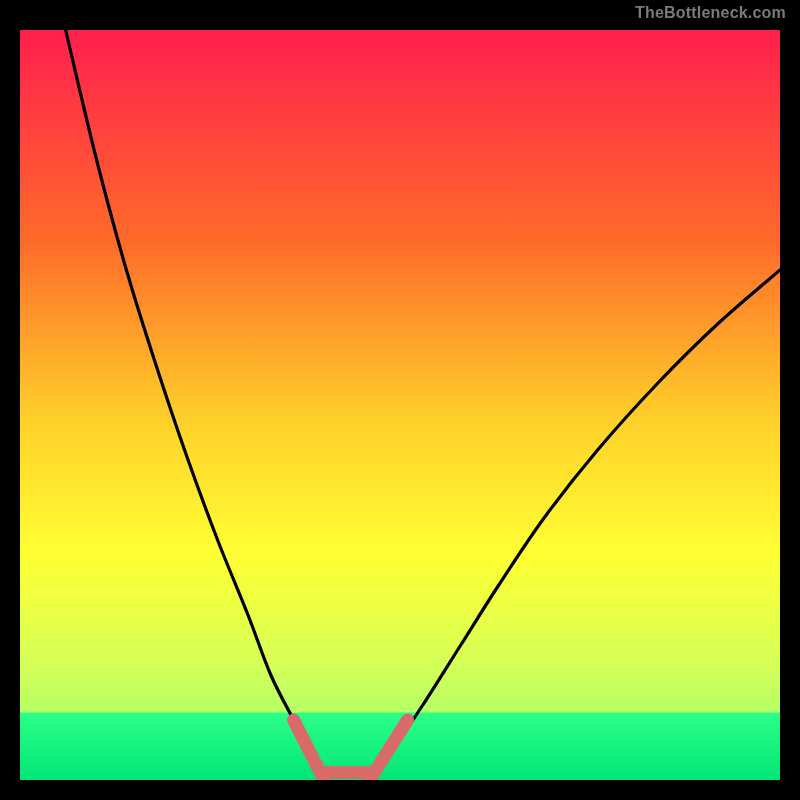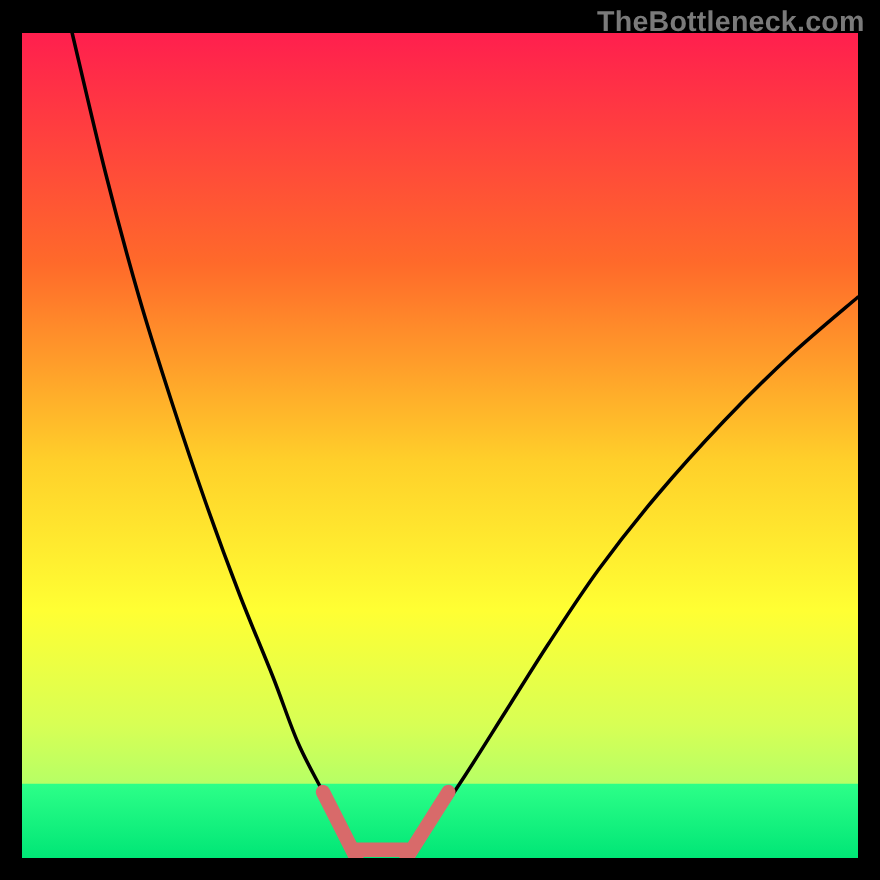--- a/index.html
+++ b/index.html
@@ -14,21 +14,21 @@
     position: relative;
     width: 800px;
     height: 800px;
     background: #000;
   }
   .watermark {
     position: absolute;
     top: 4px;
     right: 14px;
     font-family: Arial, Helvetica, sans-serif;
-    font-size: 26px;
+    font-size: 16px;
     font-weight: 600;
     color: #7a7a7a;
     letter-spacing: 0.2px;
     z-index: 30;
     text-align: center;
   }
   svg.plot {
     position: absolute;
     left: 0;
     top: 0;

